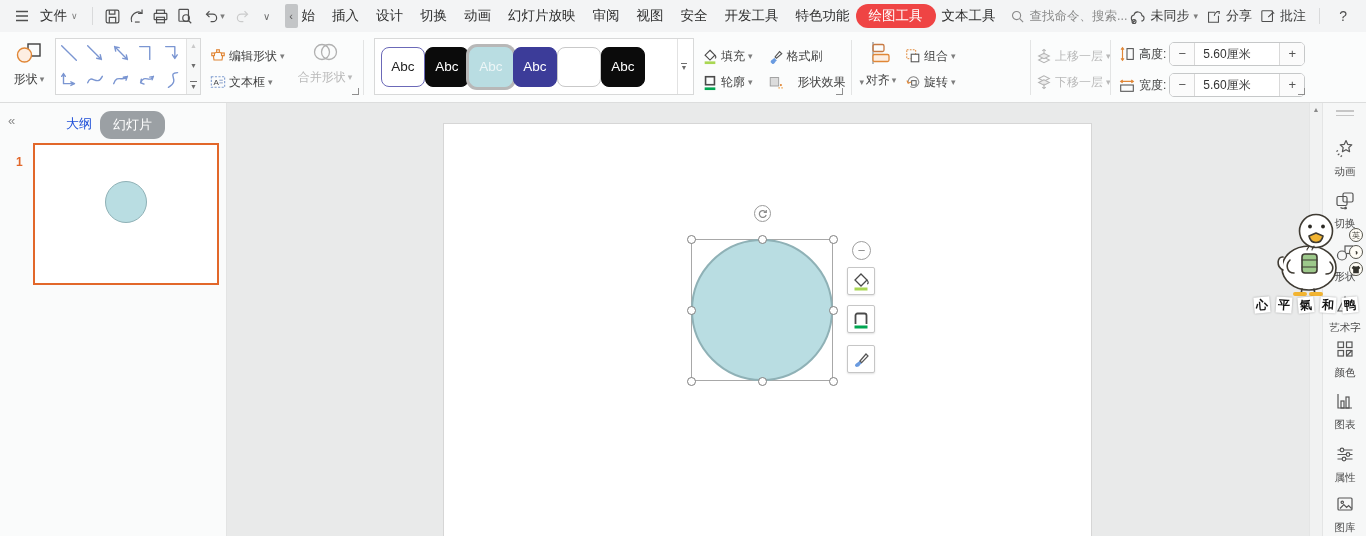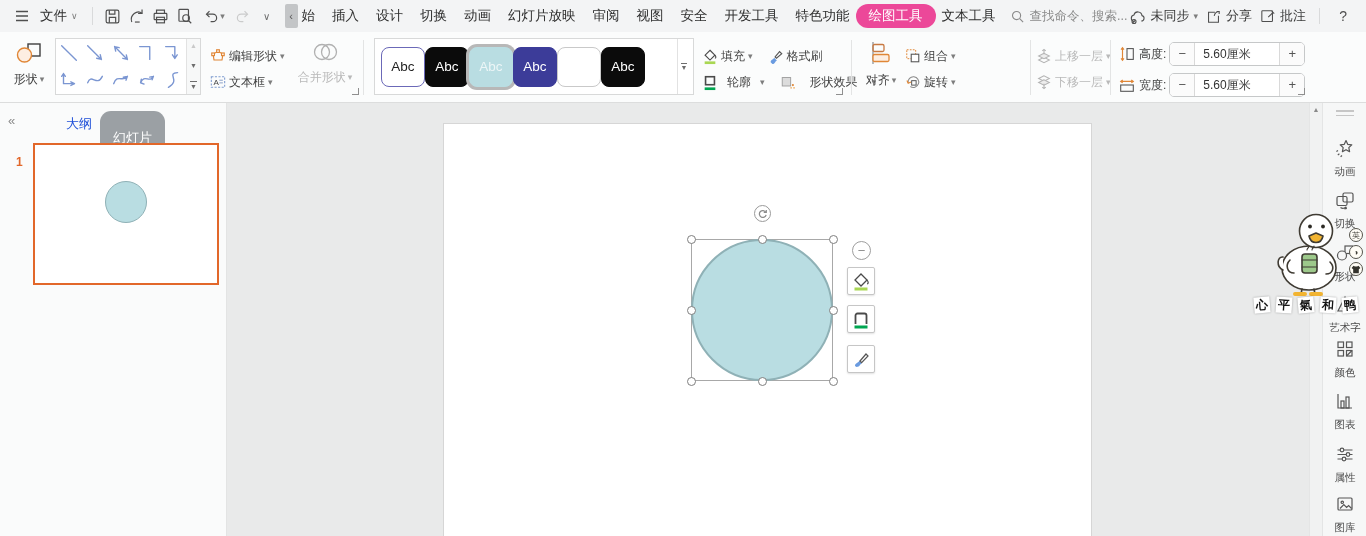--- a/index.html
+++ b/index.html
@@ -70,21 +70,21 @@
     border-left:1px solid #d9d9d9; border-right:1px solid #d9d9d9; align-self:stretch;
     line-height:22px; cursor:text; background:#fff; }
 
   
   .content { position:absolute; left:0; top:103px; width:1366px; height:433px; }
   .left-panel { position:absolute; left:0; top:0; width:227px; height:433px; background:#fafbfb;
     border-right:1px solid #e3e4e4; }
   .lp-collapse { position:absolute; left:8px; top:10px; font-size:13px; color:#8a8a8a; cursor:pointer; }
   .lp-outline { position:absolute; left:66px; top:12px; font-size:13px; color:#1d4ed8; cursor:pointer; }
   .lp-slides { position:absolute; left:100px; top:8px; font-size:13px; color:#fff;
-    border-radius:11px; padding:18px 13px; cursor:pointer; }
+    border-radius:11px; padding:5px 13px; cursor:pointer; }
   .slide-no { position:absolute; left:16px; top:52px; font-size:12px; font-weight:bold; }
   .thumb { position:absolute; left:33px; top:40px; width:186px; height:142px; background:#fff;
     border:2px solid #e2672a; cursor:pointer; }
   .thumb-shape { position:absolute; left:70px; top:36px; width:42px; height:42px; border-radius:50%; }
   .canvas { position:absolute; left:227px; top:0; width:1082px; height:433px; background:#e9eaea;
     overflow:hidden; }
   .slide { position:absolute; left:216px; top:20px; width:649px; height:430px; background:#fff;
     border:1px solid #d6d6d6; }
   .selbox { position:absolute; left:464px; top:136px; width:142px; height:142px;
     border:1px solid #a8a8a8; }
@@ -192,21 +192,21 @@
         <span class="tab">设计</span>
         <span class="tab">切换</span>
         <span class="tab">动画</span>
         <span class="tab">幻灯片放映</span>
         <span class="tab">审阅</span>
         <span class="tab">视图</span>
         <span class="tab">安全</span>
         <span class="tab">开发工具</span>
         <span class="tab">特色功能</span>
       </nav>
-    <span class="pill" style="background: #ec4899;">绘图工具</span>
+    <span class="pill" style="background: #ef4444;">绘图工具</span>
     <span class="tab">文本工具</span>
     <span class="search">
       <svg width="15" height="15" viewBox="0 0 24 24" fill="none" stroke="#8a8a8a" stroke-width="1.8">
           <circle cx="10.5" cy="10.5" r="6.5"></circle>
           <path d="M15.5 15.5 21 21"></path>
         </svg>
       <span>查找命令、搜索...</span>
     </span>
     <span class="tb-right">
       <span class="tb-txtbtn">
@@ -385,21 +385,21 @@
         <span class="icn">
           <svg width="16" height="16" viewBox="0 0 18 18">
               <path d="M3 16c0-3 2.5-2.5 4-5l3 3c-2.5 1.5-2 4-5 4z" fill="#6a9be0"></path>
               <path d="M8 10l5-6 2.5 2.5-6 5z" fill="none" stroke="#555" stroke-width="1.2"></path>
             </svg>
         </span>
         <span>格式刷</span>
       </span>
     </div>
     <div class="rrow" style="left:702px; top:39px;">
-      <span style="display:flex;align-items:center;gap:9px;">
+      <span style="display:flex;align-items:center;gap:3px;">
         <span class="icn">
           <svg width="16" height="17" viewBox="0 0 18 19" fill="none">
               <rect x="4" y="3" width="10" height="9" stroke="#4a4a4a" stroke-width="1.8"></rect>
               <rect x="3" y="15" width="12" height="3" fill="#00a651"></rect>
             </svg>
         </span>
         <span>轮廓</span>
         <span class="caret">▾</span>
       </span>
       <span style="display:flex;align-items:center;gap:14px;margin-left:12px;">

